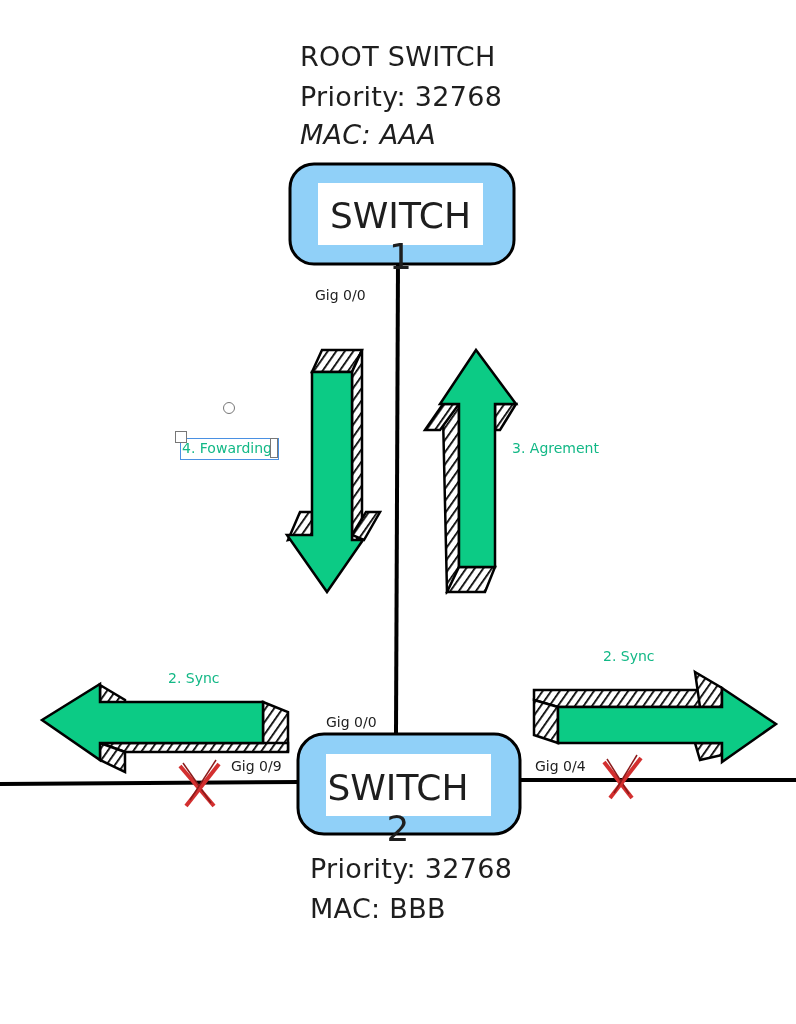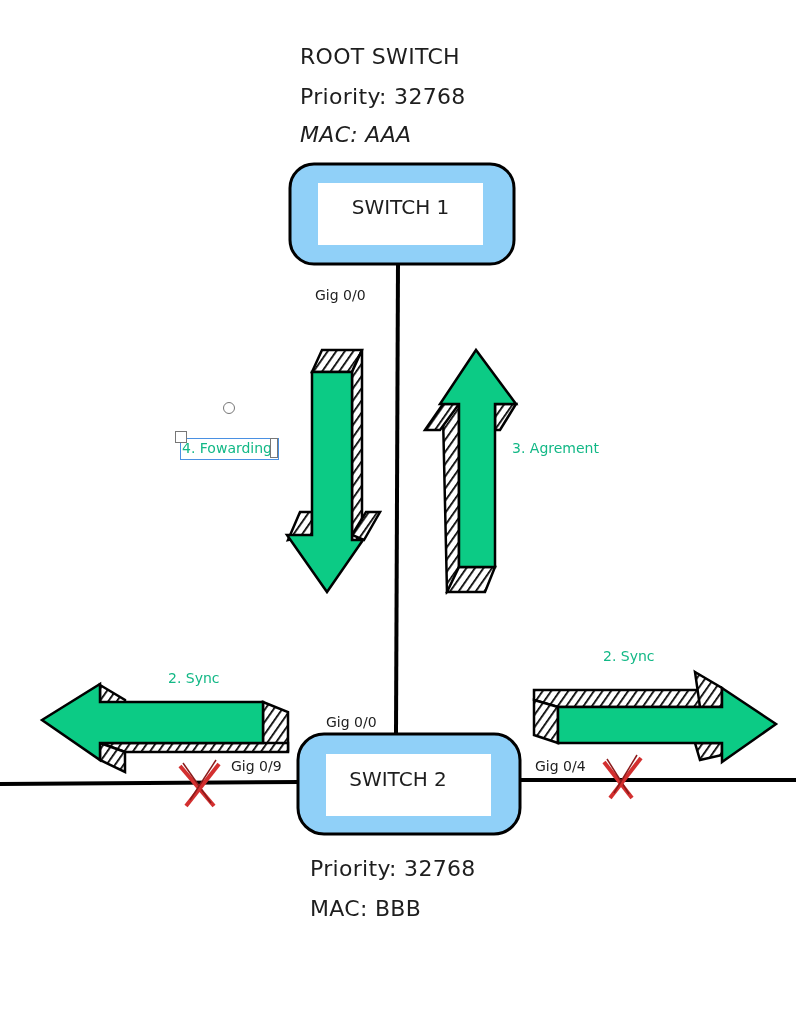--- a/index.html
+++ b/index.html
@@ -1,23 +1,23 @@
 <!DOCTYPE html>
 <html><head>
 <meta charset="utf-8">
 <style>
   html, body { margin: 0; padding: 0; background: #ffffff; }
   body { width: 796px; height: 1024px; position: relative; overflow: hidden;
          font-family: "DejaVu Sans", sans-serif; color: #1e1e1e; }
   .txt { position: absolute; white-space: nowrap; }
-  .big { font-size: 22px; line-height: 38px; letter-spacing: 0.3px; }
+  .big { font-size: 27px; line-height: 38px; letter-spacing: 0.3px; }
   .port { font-size: 14px; }
   .step { font-size: 14px; color: #12b886; }
   svg.canvas { position: absolute; left: 0; top: 0; }
-  .sw-label { position: absolute; font-size: 20px; text-align: center; }
+  .sw-label { position: absolute; font-size: 36px; text-align: center; }
   .sel-box { position: absolute; border: 1.5px solid #4a90e2; }
   .handle { position: absolute; width: 10px; height: 10px; border: 1.5px solid #777; background: #fff; }
   .rot { position: absolute; width: 10px; height: 10px; border: 1.5px solid #777; border-radius: 50%; background: #fff; }
 </style>
 </head>
 <body>
 
 <svg class="canvas" width="796" height="1024" viewBox="0 0 796 1024">
   <defs>
     <pattern id="hatch" patternUnits="userSpaceOnUse" width="7" height="7" patternTransform="rotate(35)">

